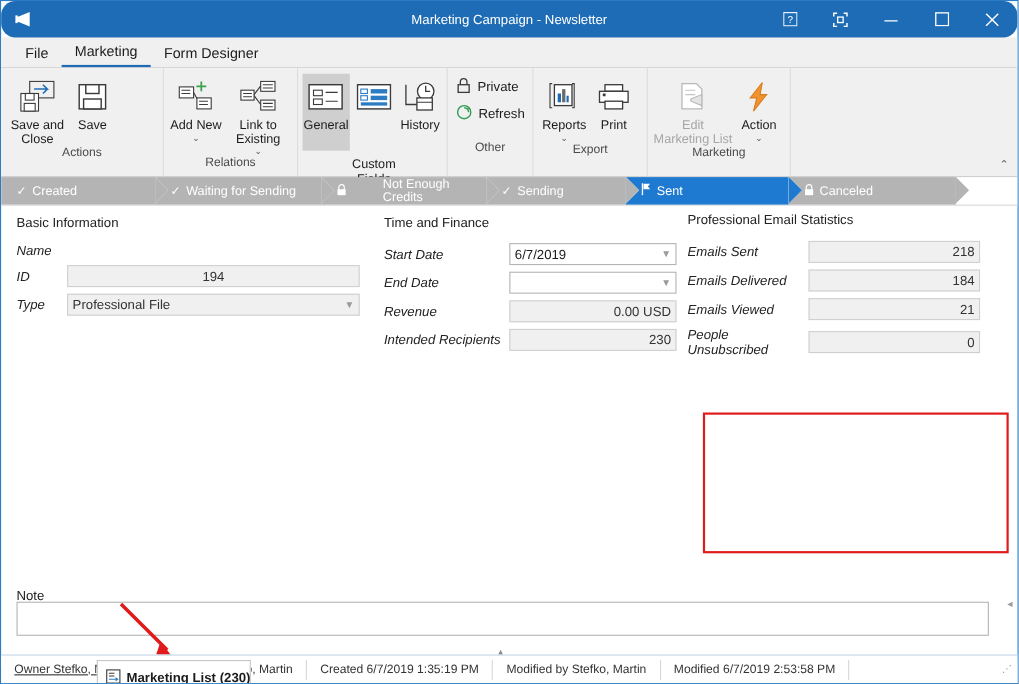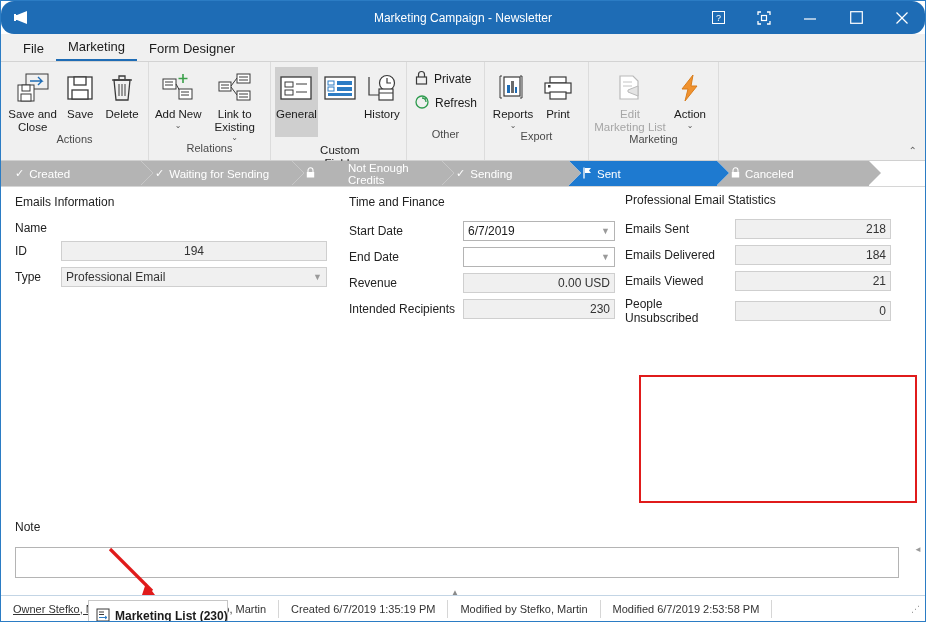--- a/index.html
+++ b/index.html
@@ -61,30 +61,30 @@
     border-top:12.5px solid transparent;border-bottom:12.5px solid transparent;
     border-left:12px solid #ffffff;}
   .step.active{background:#1e7ad0;}
   .step.active::after{border-left-color:#1e7ad0;}
   .step:first-child::before{display:none;}
 
   
   .content{position:relative;background:#fff;}
   .sectitle{font-size:12px;color:#222;}
   .fieldrow{display:flex;align-items:center;margin-bottom:6px;}
-  .flabel{font-size:12px;color:#222;}
+  .flabel{font-size:12px;color:#222;font-style:italic;}
   .fbox{height:20px;border:1px solid #b4b4b4;background:#fff;box-sizing:border-box;
     font-size:12px;display:flex;align-items:center;padding:0 4px;}
   .fbox.ro{background:#f0f0f0;border-color:#cfcfcf;color:#333;}
   .fbox.right{justify-content:flex-end;}
   .fbox .dd{margin-left:auto;color:#9a9a9a;font-size:9px;padding-left:4px;}
 
   .redbox{position:absolute;border:2px solid #e01b1b;box-sizing:border-box;}
 
-  .note-label{position:absolute;left:14px;top:333px;font-size:12px;color:#222;}
+  .note-label{position:absolute;left:14px;top:347px;font-size:12px;color:#222;}
   .note-box{position:absolute;left:14px;top:360px;width:884px;height:31px;
     border:1px solid #b4b4b4;background:#fff;box-sizing:border-box;}
   .splitter{position:absolute;left:0;top:400px;width:908px;height:10px;
     display:flex;align-items:center;justify-content:center;color:#8a8a8a;font-size:8px;}
 
   
   .tabstrip{position:absolute;left:0;top:412px;width:924px;height:32px;background:#fff;
     display:flex;align-items:flex-end;box-sizing:border-box;}
   .tab{height:25px;border:1px solid #c6c6c6;border-bottom:none;background:#f4f4f4;
     display:flex;align-items:center;gap:5px;padding:0 7px;font-size:12px;box-sizing:border-box;
@@ -176,33 +176,20 @@
         <div class="rbtn" style="width:42px;">
           <span class="glyph">
             <svg width="28" height="28" viewBox="0 0 28 28">
               <rect x="2" y="3" width="24" height="22" fill="#fff" stroke="#3a3a3a" stroke-width="1.3"></rect>
               <rect x="8" y="3" width="12" height="8" fill="#fff" stroke="#3a3a3a" stroke-width="1.3"></rect>
               <rect x="6" y="16" width="16" height="9" fill="#fff" stroke="#3a3a3a" stroke-width="1.3"></rect>
             </svg>
           </span>
           <span class="lbl">Save</span>
         </div>
-        <div class="rbtn" style="width:46px;">
-          <span class="glyph">
-            <svg width="24" height="28" viewBox="0 0 24 28">
-              <path d="M4 6 h16 l-2 20 h-12 z" fill="none" stroke="#3a3a3a" stroke-width="1.3"></path>
-              <line x1="2" y1="6" x2="22" y2="6" stroke="#3a3a3a" stroke-width="1.3"></line>
-              <path d="M9 5 v-3 h6 v3" fill="none" stroke="#3a3a3a" stroke-width="1.3"></path>
-              <line x1="9" y1="10" x2="9" y2="22" stroke="#3a3a3a"></line>
-              <line x1="12" y1="10" x2="12" y2="22" stroke="#3a3a3a"></line>
-              <line x1="15" y1="10" x2="15" y2="22" stroke="#3a3a3a"></line>
-            </svg>
-          </span>
-          <span class="lbl">Delete</span>
-        </div>
       </div>
       <div class="gtitle">Actions</div>
     </div>
 
     <div class="rgroup" style="width:122px;">
       <div class="items">
         <div class="rbtn">
           <span class="glyph">
             <svg width="34" height="30" viewBox="0 0 34 30">
               <rect x="2" y="6" width="13" height="10" fill="#fff" stroke="#3a3a3a"></rect>
@@ -405,34 +392,34 @@
             <rect x="0.8" y="5" width="7.4" height="5.5" fill="#fff"></rect>
           </svg>
       </span>
       <span>Canceled</span>
     </div>
   </div>
 
   <div class="content">
 
     <div style="position:absolute;left:14px;top:8px;width:312px;">
-      <div class="sectitle" style="margin-bottom:12px;">Emails Information</div>
+      <div class="sectitle" style="margin-bottom:12px;">Basic Information</div>
       <div class="fieldrow">
         <div class="flabel" style="width:46px;">Name</div>
       </div>
       <div class="fieldrow">
         <div class="flabel" style="width:46px;">ID</div>
         <div class="fbox ro right" style="width:266px;justify-content:center;">
           <span>194</span>
         </div>
       </div>
       <div class="fieldrow">
         <div class="flabel" style="width:46px;">Type</div>
         <div class="fbox ro" style="width:266px;">
-          <span>Professional Email</span>
+          <span>Professional File</span>
           <span class="dd">▼</span>
         </div>
       </div>
     </div>
 
     <div style="position:absolute;left:348px;top:8px;width:266px;">
       <div class="sectitle" style="margin-bottom:12px;">Time and Finance</div>
       <div class="fieldrow">
         <div class="flabel" style="width:114px;">Start Date</div>
         <div class="fbox right" style="width:152px;">

